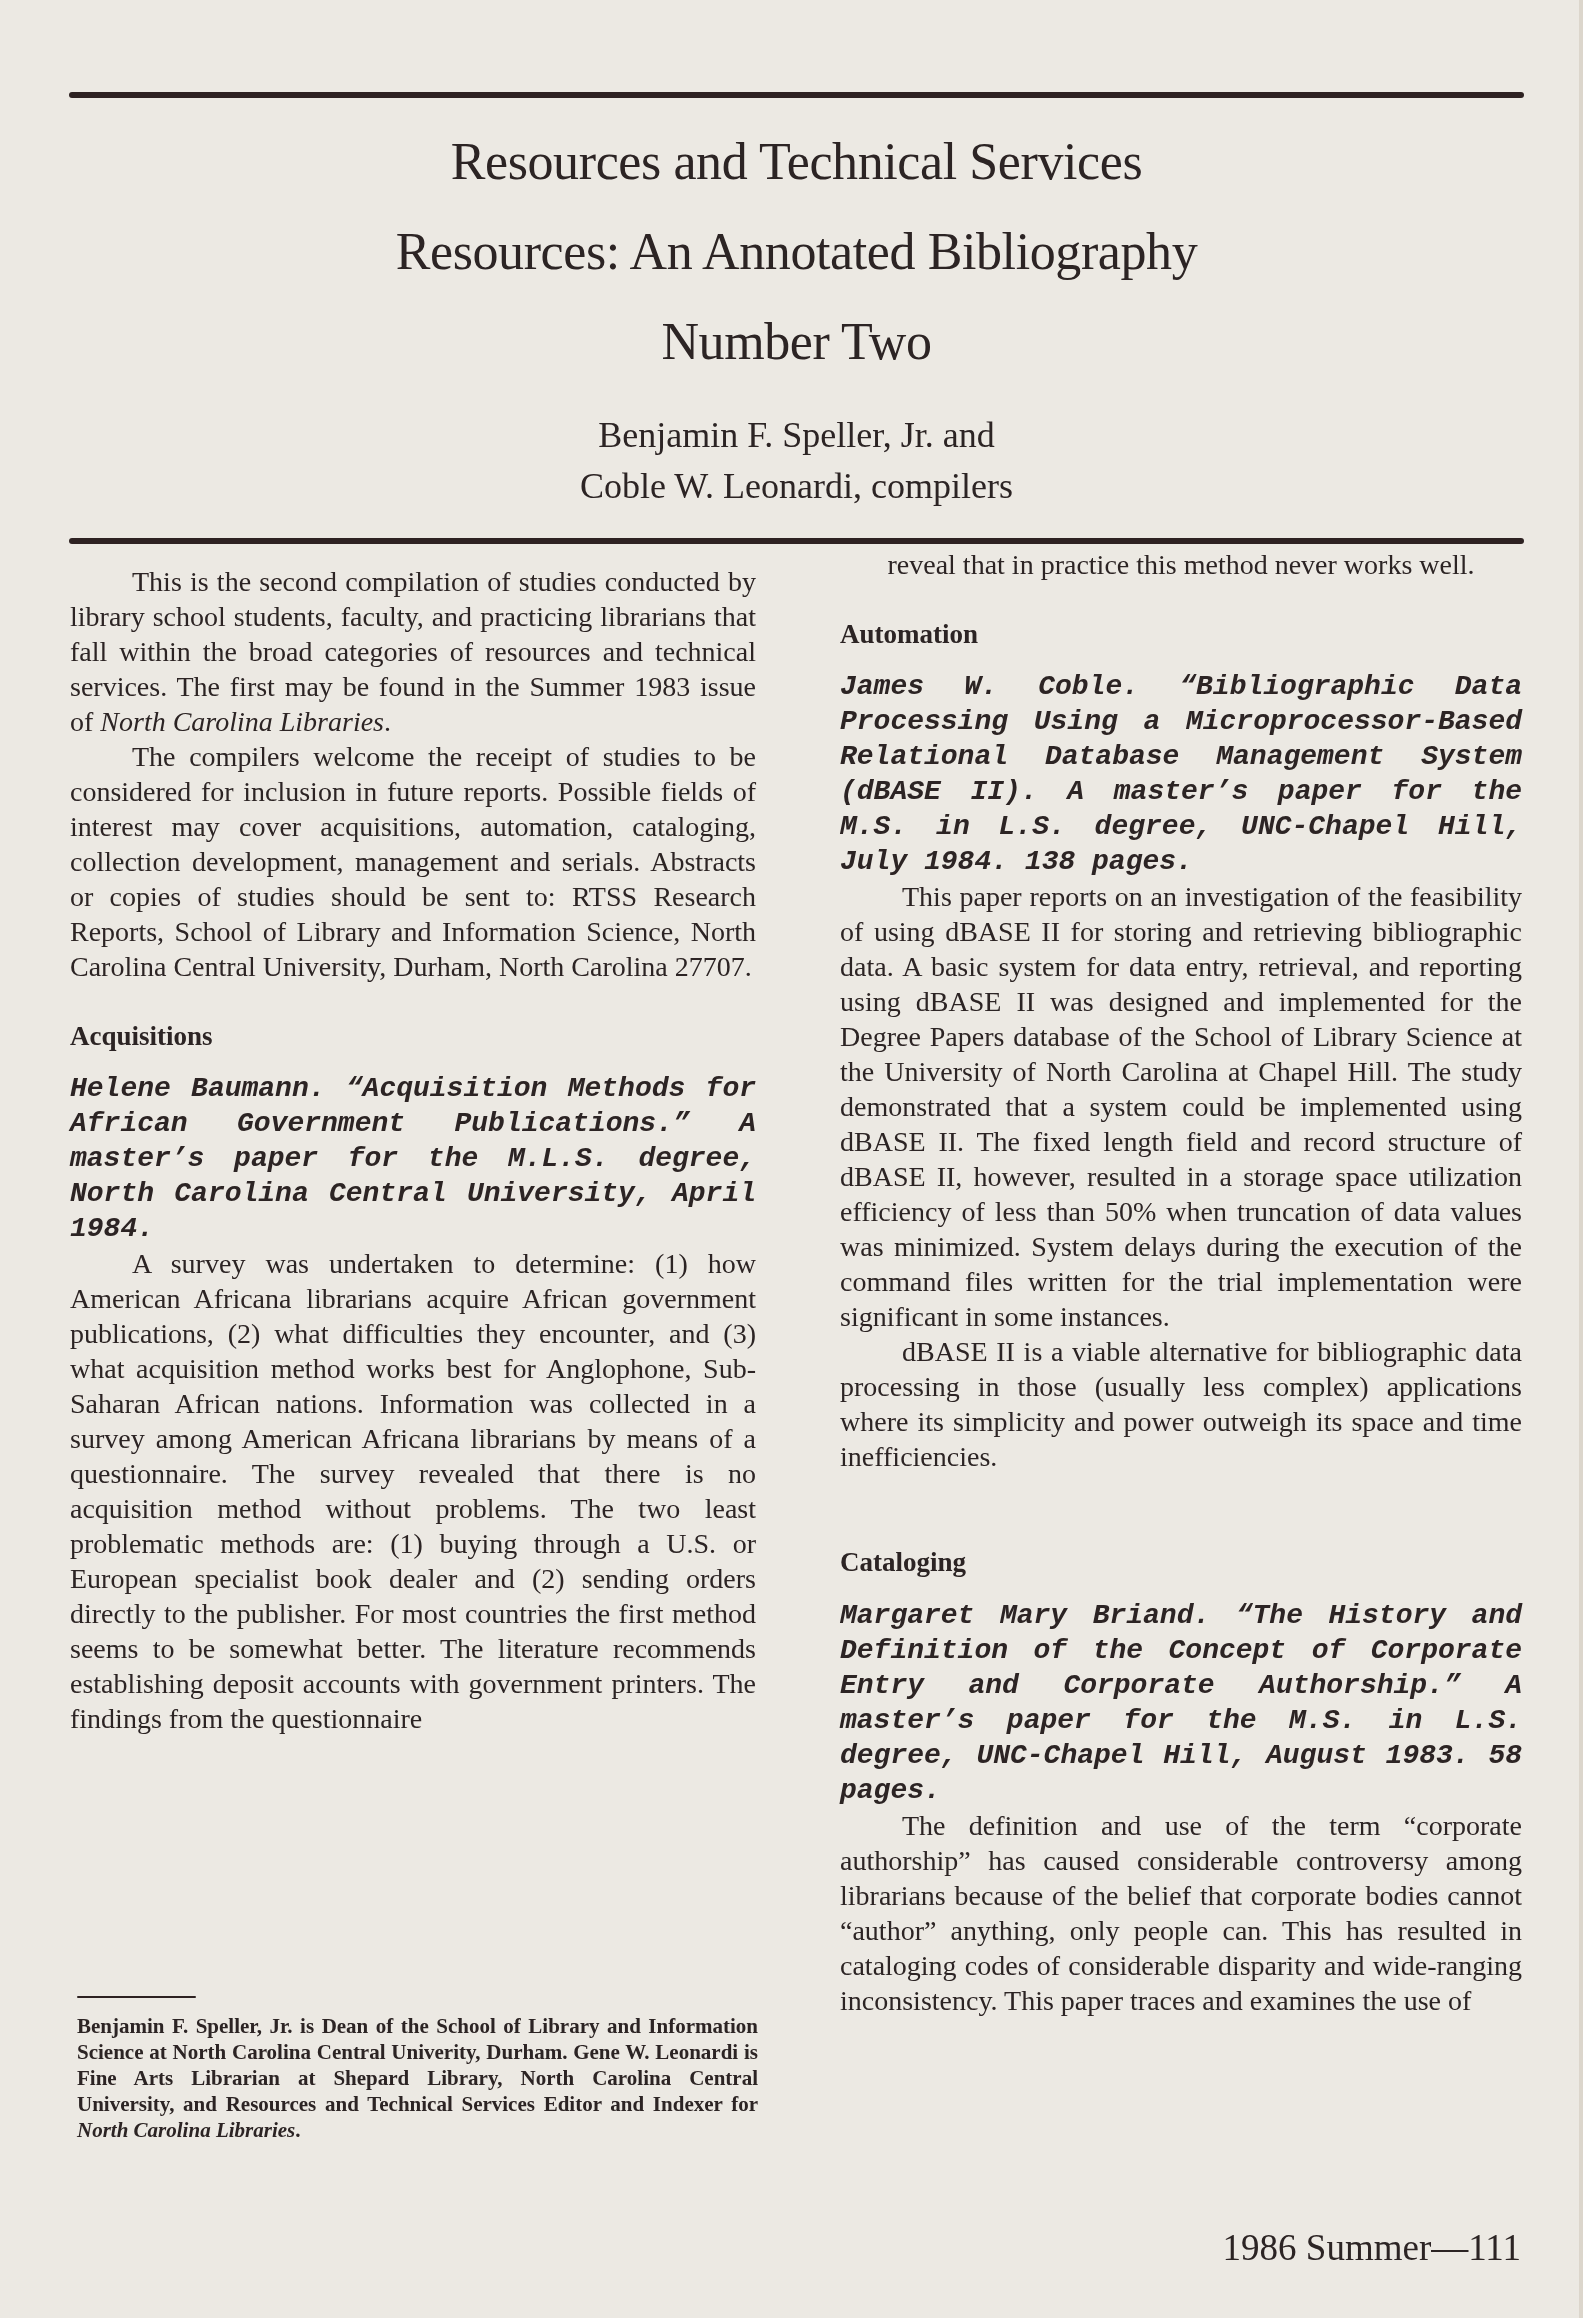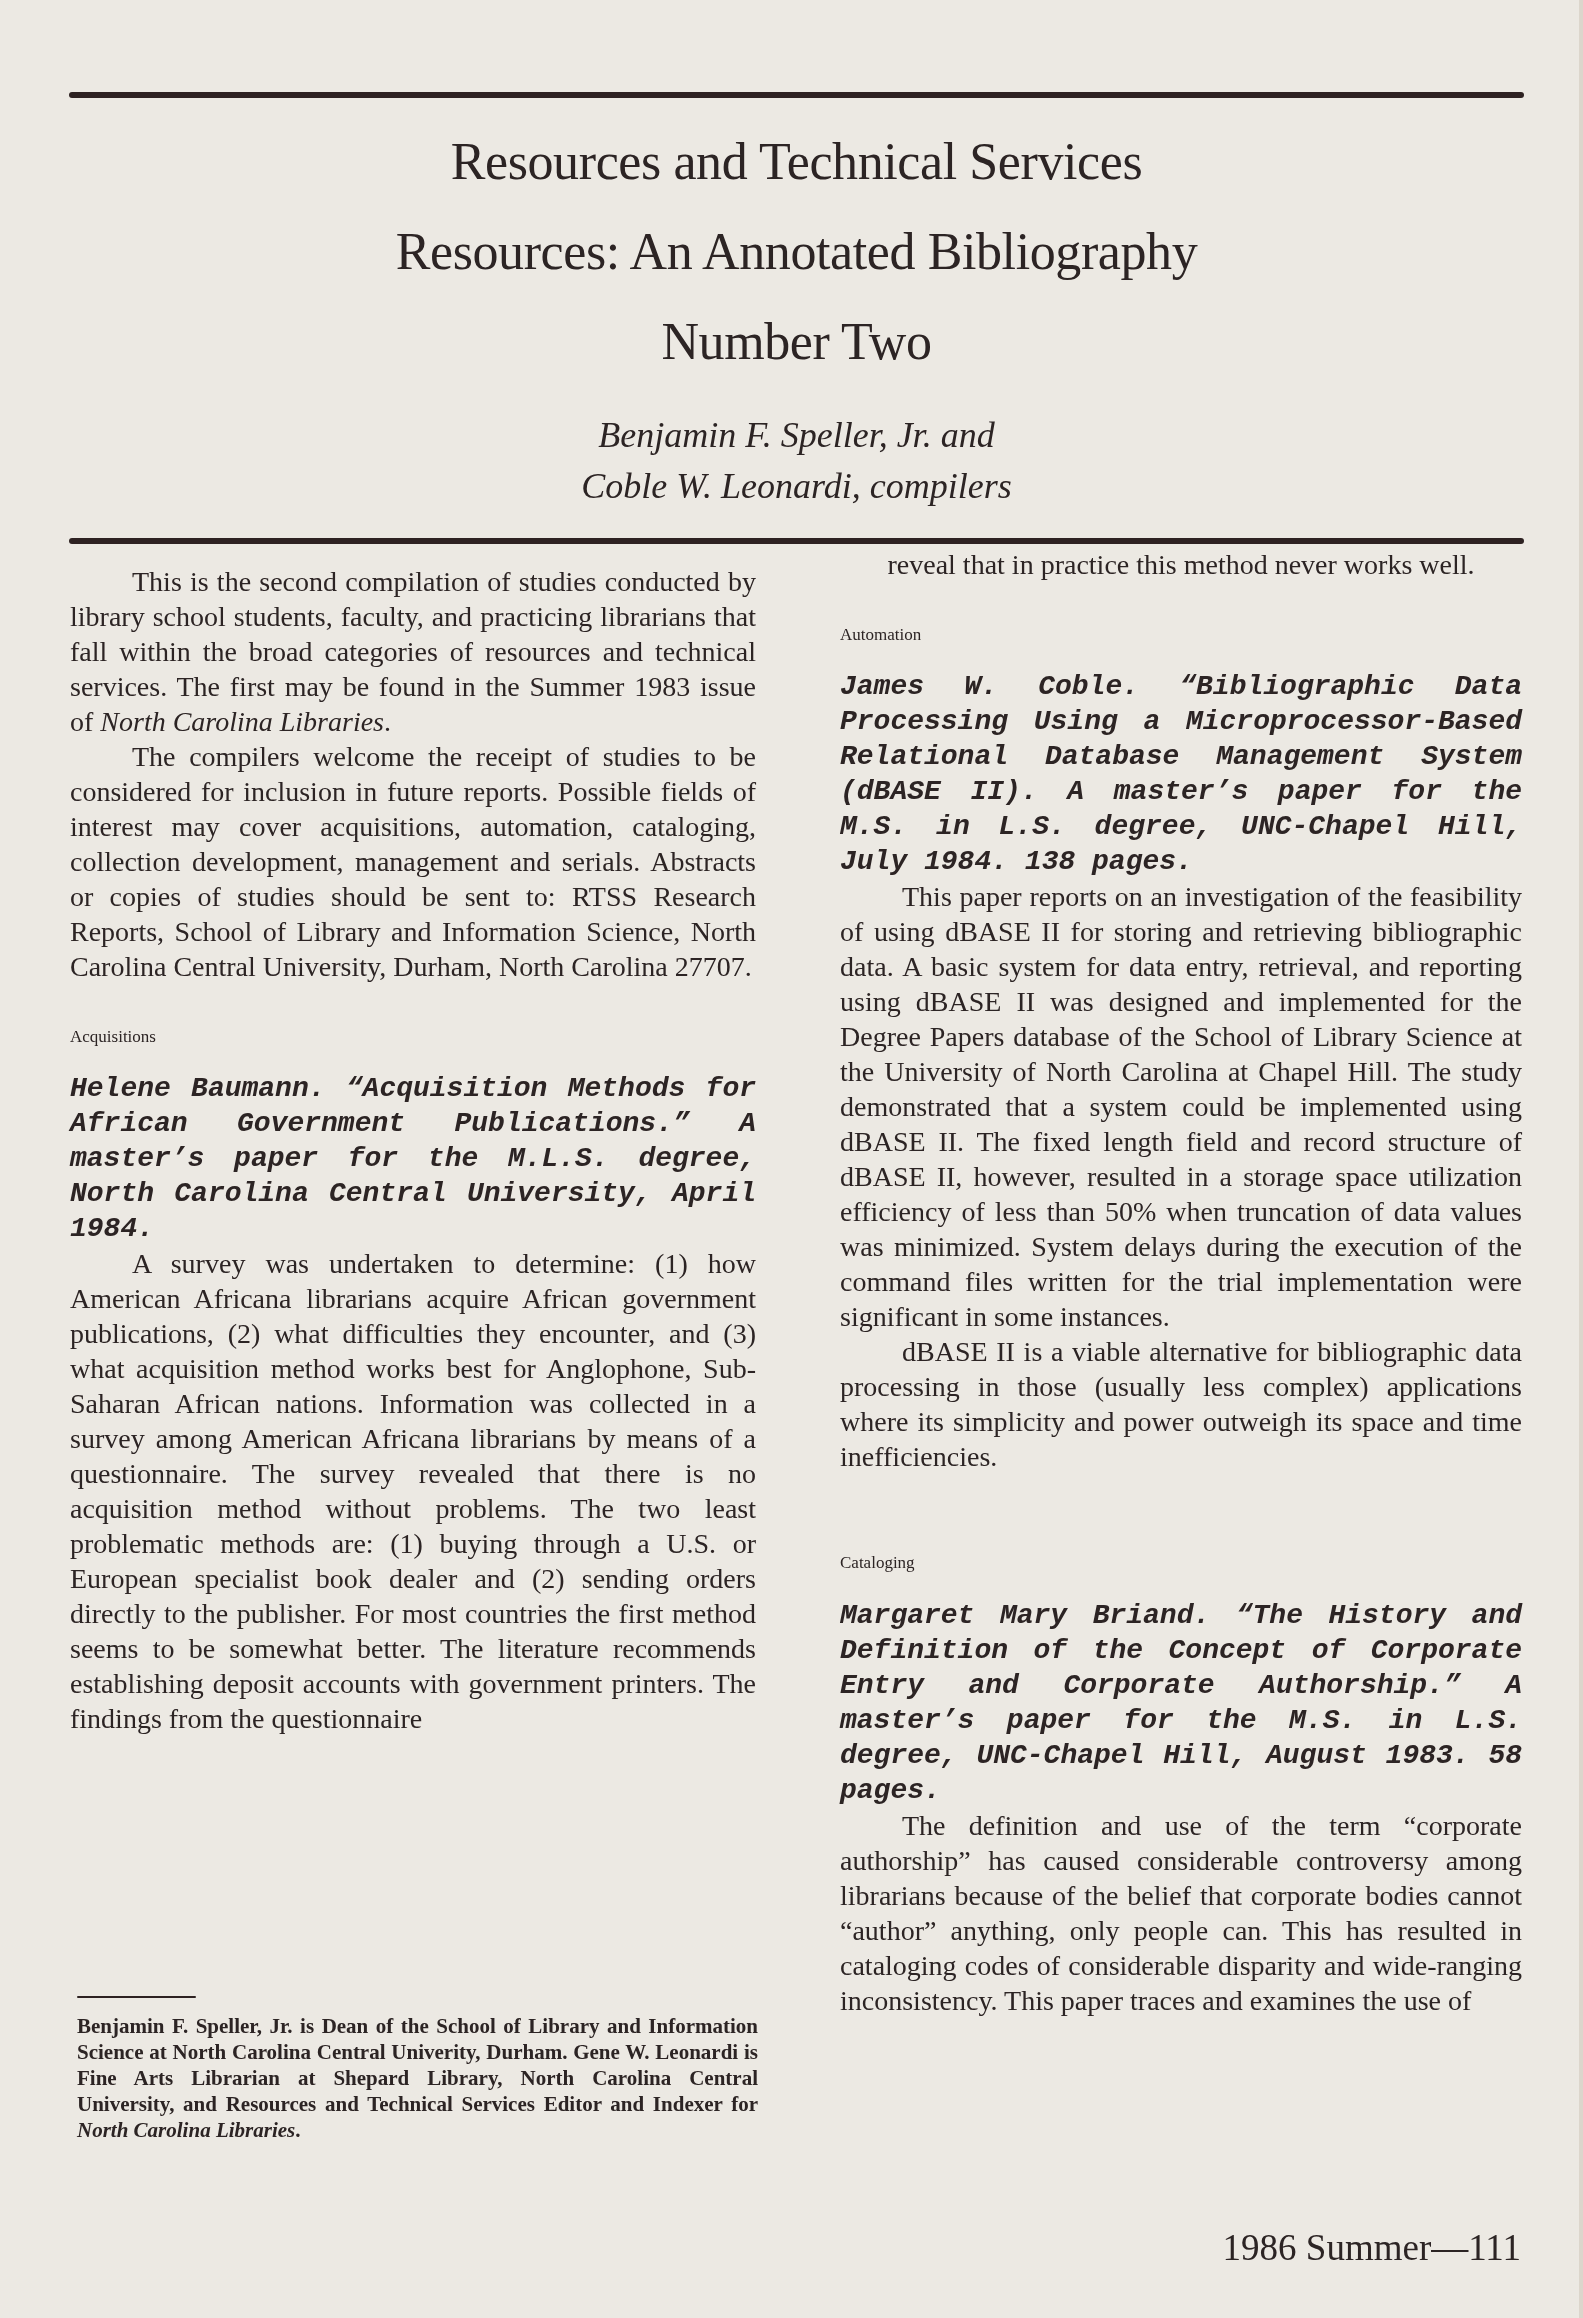--- a/index.html
+++ b/index.html
@@ -22,33 +22,33 @@
     font-size: 52px; line-height: 90px; margin: 0; font-weight: normal;
     letter-spacing: -0.4px;
     top: 117px;
   }
   .title span { display: block; }
   .compilers {
     position: absolute; left: 69px; width: 1455px; text-align: center;
     font-family: "Liberation Serif", serif;
     font-size: 36px; line-height: 51px; top: 410px;
   }
-  .compilers span { display: block; font-style: italic; }
+  .compilers span { display: block; }
 
   .col {
     position: absolute; top: 564px;
     font-family: "Liberation Serif", serif;
     font-size: 28px; line-height: 35px;
     text-align: justify;
   }
   #col-left { left: 70px; width: 686px; }
   #col-right { left: 840px; width: 682px; top: 547px; }
   .col p { margin: 0; }
   .indent { text-indent: 62px; }
-  .section-head { font-weight: normal; margin-top: 35px !important; margin-bottom: 17.4px !important; font-size: 17px; }
+  .section-head { font-weight: bold; margin-top: 35px !important; margin-bottom: 17.4px !important; font-size: 27px; }
   .citation { font-weight: bold; font-style: italic; margin-top: 11px !important; font-family: Liberation Mono, monospace; }
   .space-big { margin-top: 35px !important; }
   em { font-style: italic; }
 
   .footnote {
     position: absolute; left: 77px; width: 681px; top: 2013px;
     font-family: "Liberation Serif", serif; font-weight: bold;
     font-size: 21px; line-height: 26px; text-align: justify;
   }
   .folio {

